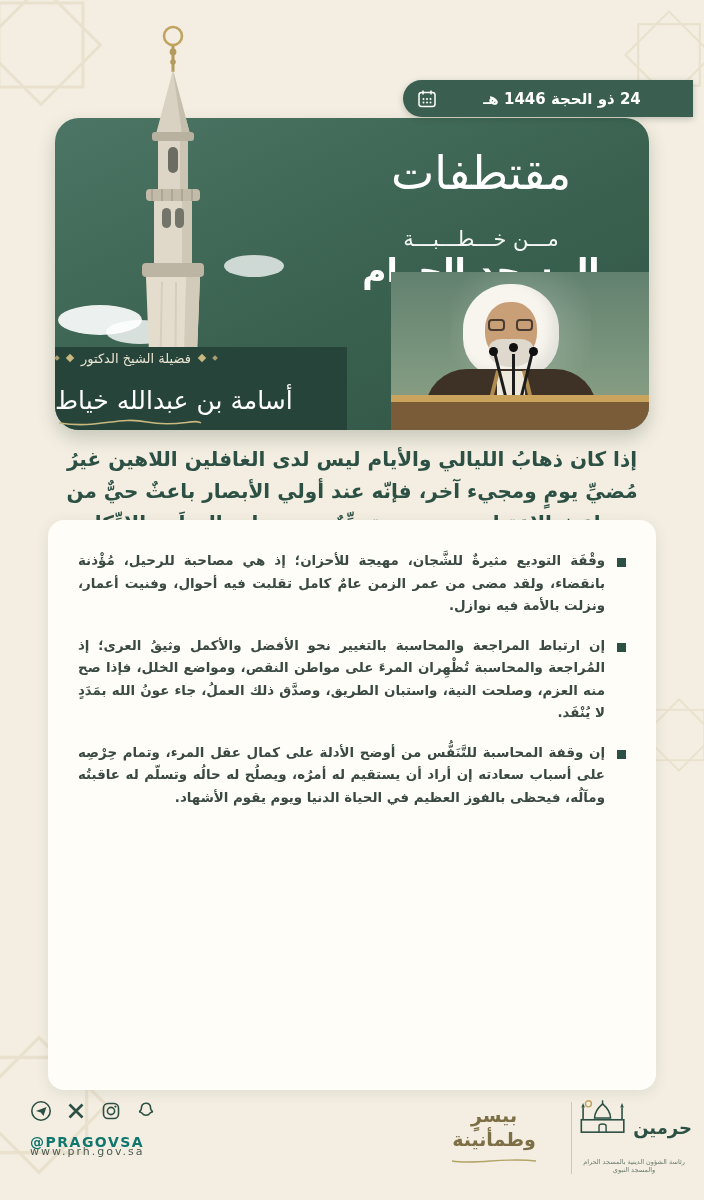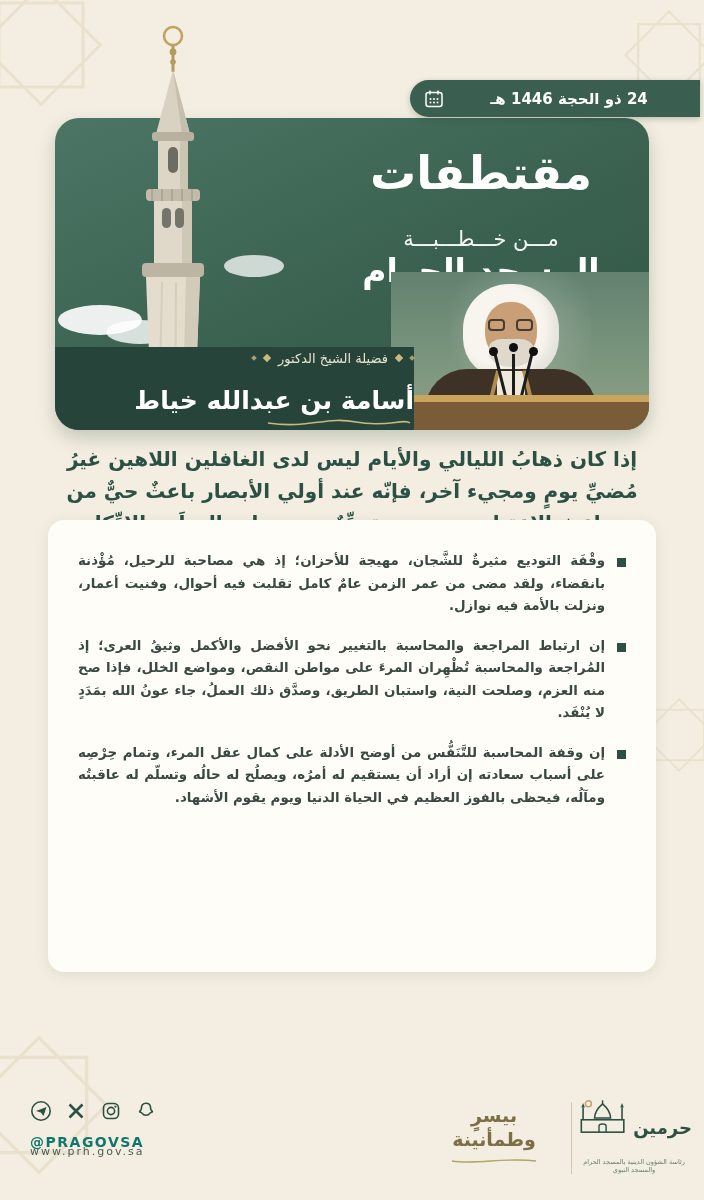--- a/index.html
+++ b/index.html
@@ -4,32 +4,32 @@
 <style>
   * { box-sizing: border-box; margin: 0; padding: 0; }
   body { background:#8a8a82; font-family:"DejaVu Sans", sans-serif; }
   .canvas{ position:relative; width:704px; height:1200px; margin:0 auto;
            background:#f3eee1; overflow:hidden; }
 
   
   .orn{ position:absolute; opacity:.45; }
 
   
-  .date-band{ position:absolute; top:80px; right:4px; width:290px; height:37px;
+  .date-band{ position:absolute; top:80px; right:11px; width:290px; height:37px;
       background:#3a5f50; border-radius:20px 0 0 20px; display:flex; align-items:center;
       gap:10px; padding:0 16px 0 14px; color:#fff; z-index:5; box-shadow:0 2px 6px rgba(30,50,40,.25); }
   .date-band .date-text{ flex:1; text-align:center; font-size:15px; font-weight:bold; direction:rtl; }
 
   
   .hero{ position:absolute; left:55px; right:55px; top:118px; height:312px;
       border-radius:24px; background:linear-gradient(155deg,#4c7565 0%, #3a614f 55%, #315445 100%);
       z-index:1; box-shadow:0 8px 18px rgba(40,60,50,.22); }
   .hero-title{ position:absolute; right:18px; top:28px; width:300px; text-align:center;
       color:#fff; direction:rtl; }
-  .hero-title .t1{ font-size:46px; font-weight:bold; letter-spacing:0; }
+  .hero-title .t1{ font-size:46px; font-weight:normal; letter-spacing:0; }
   .hero-title .t2{ font-size:21px; margin-top:27px; opacity:.95; }
   .hero-title .t3{ font-size:33px; font-weight:bold; margin-top:0; }
 
   
   .minaret{ position:absolute; left:58px; top:14px; width:250px; height:416px; z-index:3; }
 
   
   .photo{ position:absolute; right:55px; top:272px; width:258px; height:158px; z-index:3;
       overflow:hidden; border-radius:0 0 24px 0;
       background:linear-gradient(180deg,#62816f 0%, #7d977f 60%, #8fa286 100%); }
@@ -51,34 +51,34 @@
   .podium{ position:absolute; left:0; bottom:0; width:100%; height:28px; background:#7a5c39; }
   .podium-top{ position:absolute; left:0; bottom:26px; width:100%; height:9px; background:#caa45c; }
   .mic{ position:absolute; width:3px; height:44px; background:#1c1c1c; bottom:32px; }
   .mic.m1{ left:108px; transform:rotate(-14deg); }
   .mic.m2{ left:121px; }
   .mic.m3{ left:134px; transform:rotate(14deg); }
   .mic-head{ position:absolute; width:9px; height:9px; border-radius:50%; background:#101010; }
   .mic-head.h1{ left:98px; bottom:74px; } .mic-head.h2{ left:118px; bottom:78px; } .mic-head.h3{ left:138px; bottom:74px; }
 
   
-  .name-band{ position:absolute; left:55px; top:347px; width:359px; height:83px;
+  .name-band{ position:absolute; left:55px; top:347px; width:292px; height:83px;
       background:#26443a; z-index:4; border-radius:0 0 0 24px; display:flex; flex-direction:column;
-      align-items:flex-end; justify-content:center; color:#fff; }
+      align-items:flex-start; justify-content:center; color:#fff; }
   .honorific{ display:flex; align-items:center; gap:8px; font-size:13px; color:#e9e4d2; direction:rtl; }
   .dmd{ width:6px; height:6px; background:#c9b87f; transform:rotate(45deg); }
   .dmd.sm{ width:4px; height:4px; opacity:.8; }
-  .sheikh-name{ font-size:25px; font-weight:bold; margin-top:20px; direction:rtl; }
+  .sheikh-name{ font-size:25px; font-weight:normal; margin-top:20px; direction:rtl; }
 
   
   .intro{ position:absolute; top:443px; left:42px; right:42px; text-align:center; direction:rtl;
       color:#2c5044; font-weight:bold; font-size:20px; line-height:1.6; z-index:2; }
 
   
-  .content-card{ position:absolute; left:48px; right:48px; top:520px; height:452px;
+  .content-card{ position:absolute; left:48px; right:48px; top:520px; height:570px;
       background:#fffdf8; border-radius:16px; box-shadow:0 3px 14px rgba(60,70,60,.10);
       padding:30px 30px; direction:rtl; z-index:2; }
   .bullets{ list-style:none; display:flex; flex-direction:column; gap:17px; }
   .bullet{ display:flex; gap:12px; align-items:flex-start; }
   .bullet .sq{ flex:none; width:9px; height:9px; background:#2c5044; margin-top:8px; }
   .bullet p{ font-size:13.4px; font-weight:bold; color:#3a4a43; line-height:1.68; text-align:justify; }
 
   
   .footer{ position:absolute; left:0; right:0; bottom:0; height:112px; z-index:2; }
   .social{ position:absolute; left:30px; top:12px; display:flex; gap:13px; }

